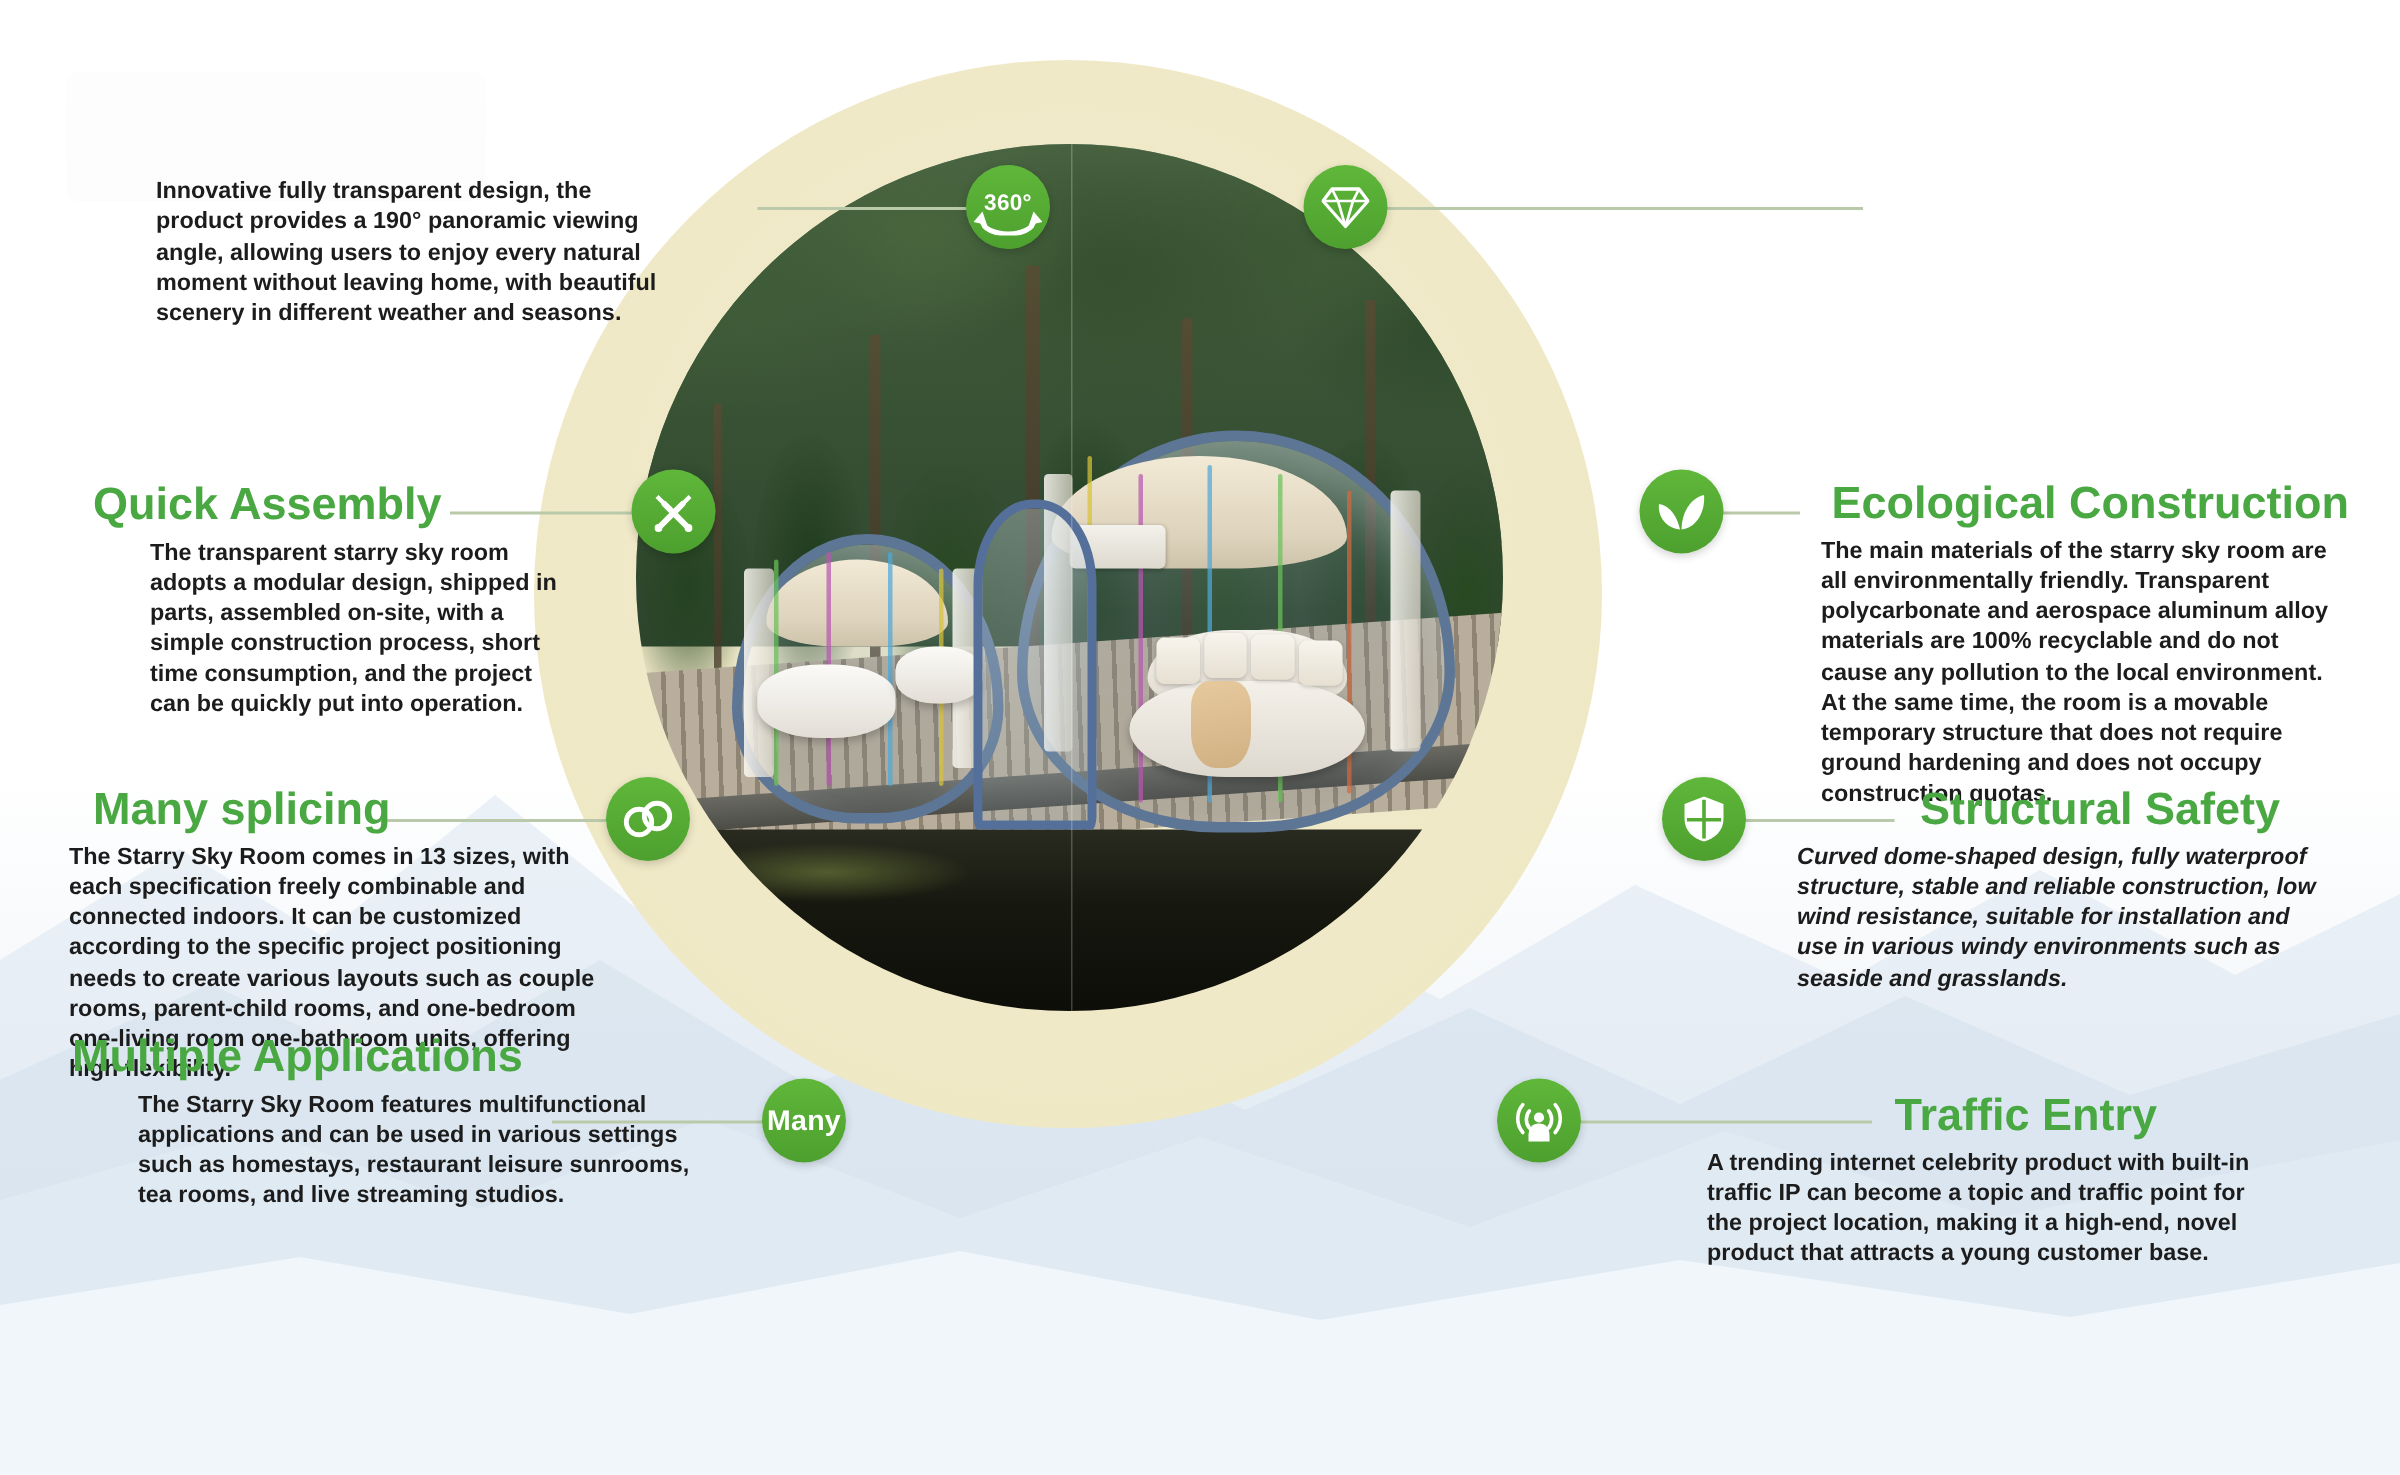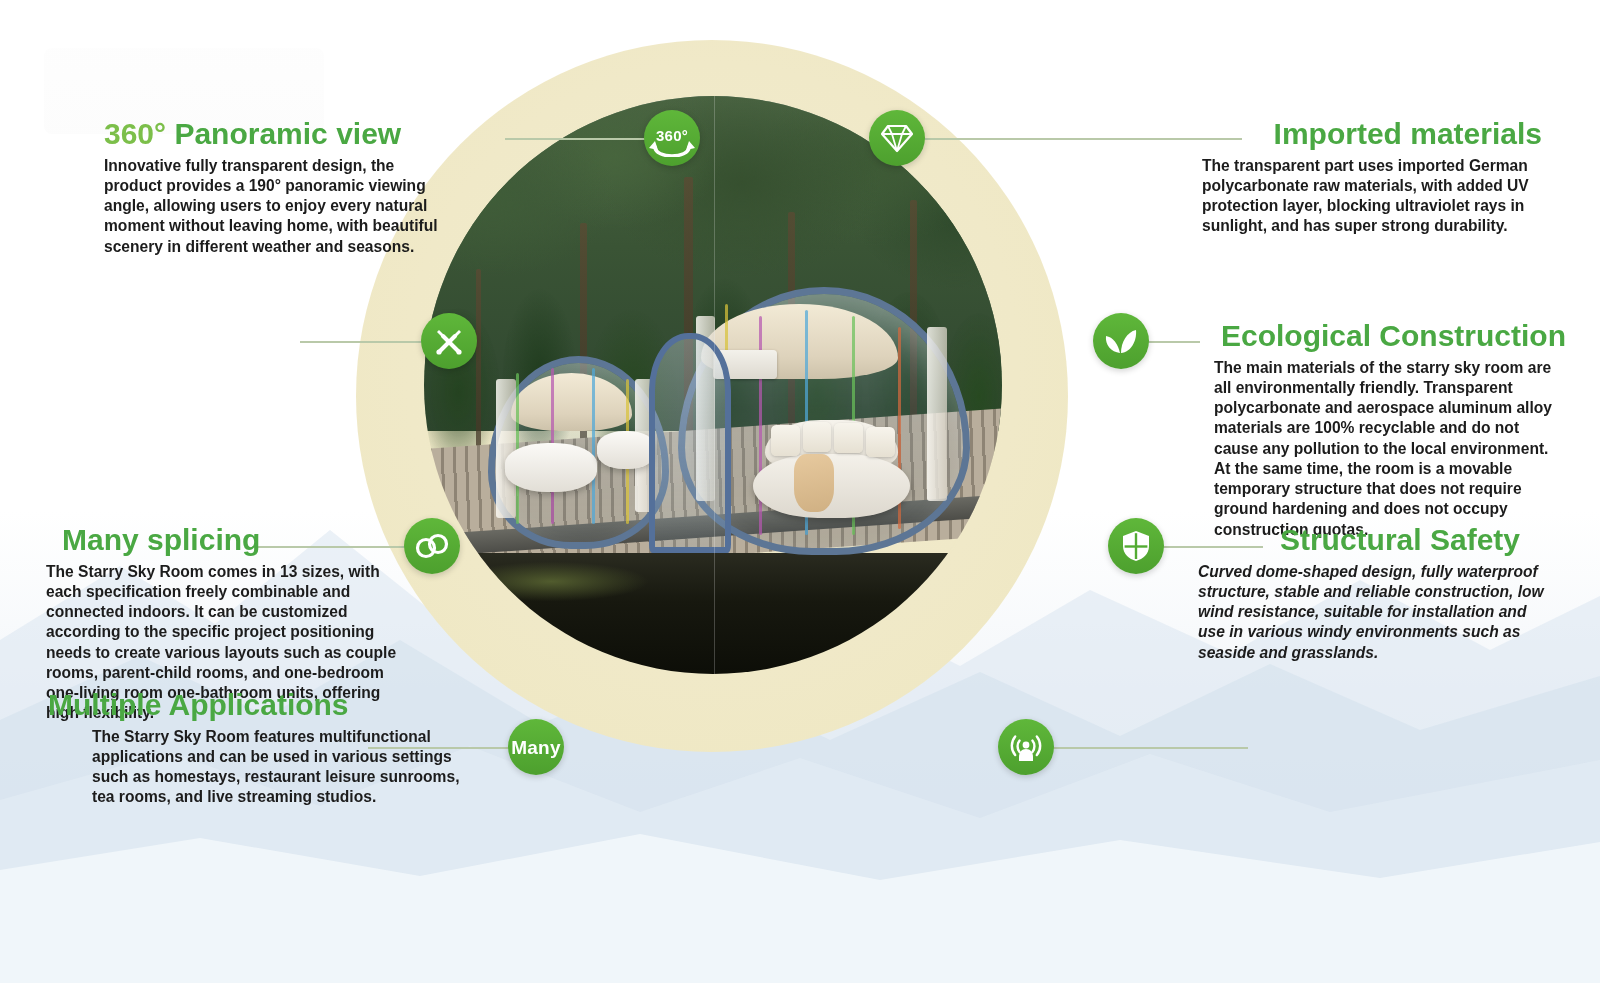--- a/index.html
+++ b/index.html
@@ -272,32 +272,28 @@
       <circle cx="17" cy="14" r="3.4" fill="#ffffff"></circle>
       <path d="M17,18 C12.6,18 10,21 10,26 V30 H24 V26 C24,21 21.4,18 17,18 Z" fill="#ffffff"></path>
       <path d="M10.6,9.6 A9,9 0 0 0 10.6,21" fill="none" stroke="#ffffff" stroke-width="2.4" stroke-linecap="round"></path>
       <path d="M23.4,9.6 A9,9 0 0 1 23.4,21" fill="none" stroke="#ffffff" stroke-width="2.4" stroke-linecap="round"></path>
       <path d="M6.2,5.4 A14.5,14.5 0 0 0 6.2,24" fill="none" stroke="#ffffff" stroke-width="2.4" stroke-linecap="round"></path>
       <path d="M27.8,5.4 A14.5,14.5 0 0 1 27.8,24" fill="none" stroke="#ffffff" stroke-width="2.4" stroke-linecap="round"></path>
     </svg>
   </div>
 
   <div class="feat" style="left:104px;top:118px;width:400px;">
-    <h2>
-      <span class="lead">360°</span>
-      <span>Panoramic view</span>
-    </h2>
     <p style="width:352px;">Innovative fully transparent design, the product provides a 190° panoramic viewing angle, allowing users to enjoy every natural moment without leaving home, with beautiful scenery in different weather and seasons.</p>
   </div>
 
-  <div class="feat ta-right" style="left:1178px;top:118px;width:364px;">
-    <h2>Imported materials</h2>
-    <p style="width:340px;margin-left:24px;">The transparent part uses imported German polycarbonate raw materials, with added UV protection layer, blocking ultraviolet rays in sunlight, and has super strong durability.</p>
-  </div>
-
+
+  <div class="feat" style="left:62px;top:321px;width:360px;">
+    <h2>Quick Assembly</h2>
+    <p style="width:272px;margin-left:38px;">The transparent starry sky room adopts a modular design, shipped in parts, assembled on-site, with a simple construction process, short time consumption, and the project can be quickly put into operation.</p>
+  </div>
 
   <div class="feat ta-right" style="left:1192px;top:320px;width:352px;margin-left:22px;">
     <h2>Ecological Construction</h2>
     <p style="width:350px;">The main materials of the starry sky room are all environmentally friendly. Transparent polycarbonate and aerospace aluminum alloy materials are 100% recyclable and do not cause any pollution to the local environment. At the same time, the room is a movable temporary structure that does not require ground hardening and does not occupy construction quotas.</p>
   </div>
 
   <div class="feat" style="left:62px;top:524px;width:350px;">
     <h2>Many splicing</h2>
     <p style="width:352px;margin-left:-16px;">The Starry Sky Room comes in 13 sizes, with each specification freely combinable and connected indoors. It can be customized according to the specific project positioning needs to create various layouts such as couple rooms, parent-child rooms, and one-bedroom one-living room one-bathroom units, offering high flexibility.</p>
   </div>
@@ -305,14 +301,18 @@
   <div class="feat ta-right" style="left:1190px;top:524px;width:330px;">
     <h2>Structural Safety</h2>
     <p style="width:348px;margin-left:8px;font-style:italic;">Curved dome-shaped design, fully waterproof structure, stable and reliable construction, low wind resistance, suitable for installation and use in various windy environments such as seaside and grasslands.</p>
   </div>
 
   <div class="feat" style="left:48px;top:689px;width:330px;">
     <h2>Multiple Applications</h2>
     <p style="width:372px;margin-left:44px;">The Starry Sky Room features multifunctional applications and can be used in various settings such as homestays, restaurant leisure sunrooms, tea rooms, and live streaming studios.</p>
   </div>
 
+  <div class="feat ta-right" style="left:1186px;top:728px;width:252px;">
+    <h2>Traffic Entry</h2>
+    <p style="width:382px;margin-left:-48px;">A trending internet celebrity product with built-in traffic IP can become a topic and traffic point for the project location, making it a high-end, novel product that attracts a young customer base.</p>
+  </div>
 
 </div>
 
 </body></html>

